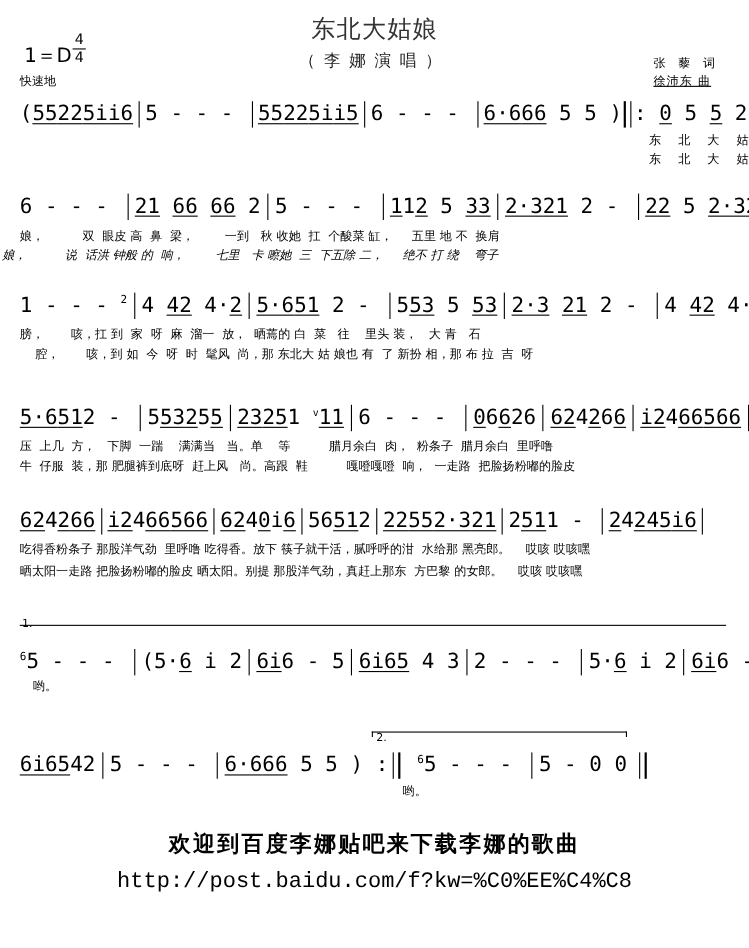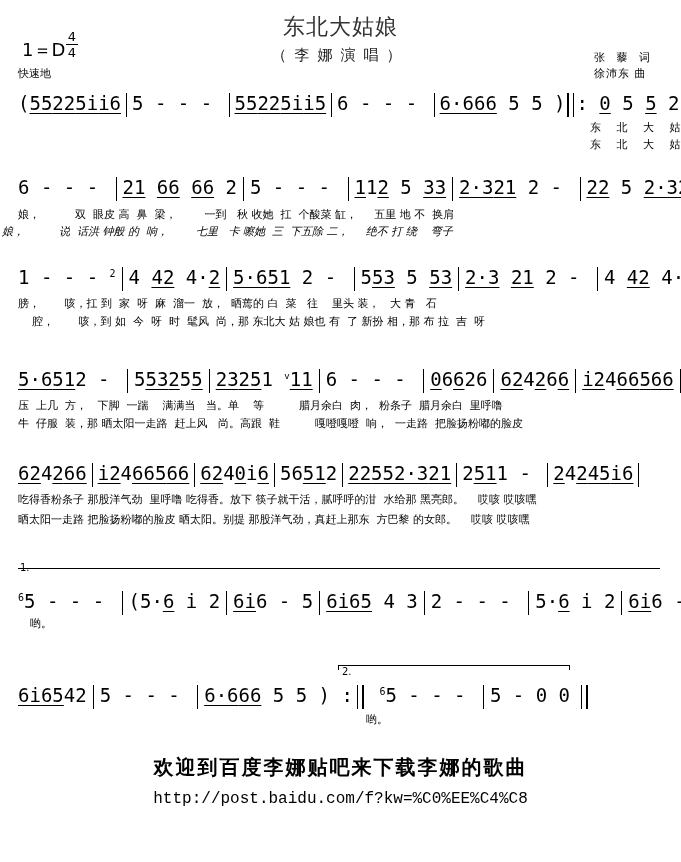--- a/index.html
+++ b/index.html
@@ -6,27 +6,27 @@
   body{width:681px;height:862px;position:relative;overflow:hidden;color:#000;
        font-family:"DejaVu Sans","Liberation Sans",sans-serif;}
   .abs{position:absolute;white-space:nowrap;}
   .title{left:0;width:681px;top:12px;text-align:center;font-size:22px;color:#333;letter-spacing:1px;}
   .subtitle{left:0;width:681px;top:46px;text-align:center;font-size:15px;color:#222;letter-spacing:8px;}
   .key{left:22px;top:38px;font-size:18px;}
   .frac{position:absolute;left:66px;top:30px;font-size:13px;line-height:13px;text-align:center;width:12px;}
   .frac .bar{border-top:1px solid #000;margin:1px 0;}
   .tempo{left:18px;top:66px;font-size:11px;text-align:right;}
   .lyr{left:594px;top:50px;font-size:11px;letter-spacing:4px;}
-  .comp{left:594px;top:66px;font-size:11px;letter-spacing:1px;}
+  .comp{left:594px;top:66px;font-size:11px;letter-spacing:1px;text-decoration:underline;}
   .line{position:absolute;left:18px;font-family:"DejaVu Sans Mono","Liberation Mono",monospace;font-size:19px;white-space:pre;}
   .lyric{position:absolute;font-size:11px;white-space:pre;letter-spacing:0px;}
   .volta{position:absolute;border-top:1px solid #000;}
   .volta-lbl{position:absolute;font-size:10px;}
   .footer1{left:0;width:681px;top:754px;text-align:center;font-size:20px;font-weight:bold;letter-spacing:2px;font-family:"DejaVu Serif","Liberation Serif",serif;}
-  .footer2{left:0;width:681px;top:790px;text-align:center;font-size:16px;font-family:"Liberation Mono","DejaVu Sans Mono",monospace;}
+  .footer2{left:0;width:681px;top:790px;text-align:center;font-size:20px;font-family:"Liberation Mono","DejaVu Sans Mono",monospace;}
   .footer3{left:0;width:681px;top:824px;text-align:center;font-size:15px;letter-spacing:3px;font-family:"DejaVu Serif","Liberation Serif",serif;margin-top:46px;}
   u{text-decoration:underline;text-underline-offset:3px;}
 </style>
 </head>
 <body>
 
 <div class="abs title">东北大姑娘</div>
 <div class="abs subtitle">（李娜演唱）</div>
 <div class="abs key">1＝D</div>
 <div class="frac">
@@ -52,21 +52,21 @@
 
 <div>
   <div class="line" style="top:266px;">1 - - - <sup style="font-size:10px;">2</sup><span style="display:inline-block;width:1px;height:24px;background:#000;vertical-align:middle;margin:0 6px;"></span>4 <u>42</u> 4·<u>2</u><span style="display:inline-block;width:1px;height:24px;background:#000;vertical-align:middle;margin:0 6px;"></span><u>5·6</u><u>51</u> 2 - <span style="display:inline-block;width:1px;height:24px;background:#000;vertical-align:middle;margin:0 6px;"></span>5<u>53</u> 5 <u>53</u><span style="display:inline-block;width:1px;height:24px;background:#000;vertical-align:middle;margin:0 6px;"></span><u>2·3</u> <u>21</u> 2 - <span style="display:inline-block;width:1px;height:24px;background:#000;vertical-align:middle;margin:0 6px;"></span>4 <u>42</u> 4·</div>
   <div class="lyric" style="left:18px;top:296px;">膀，       咳，扛 到  家  呀  麻  溜一  放，  晒蔫的 白  菜   往    里头 装，   大 青   石</div>
   <div class="lyric" style="left:32px;top:314px;">腔，       咳，到 如  今  呀  时  髦风  尚，那 东北大 姑 娘也 有  了 新扮 相，那 布 拉  吉  呀</div>
 </div>
 
 <div>
   <div class="line" style="top:368px;"><u>5·6</u><u>51</u>2 - <span style="display:inline-block;width:1px;height:24px;background:#000;vertical-align:middle;margin:0 6px;"></span>5<u>53</u><u>2</u>5<u>5</u><span style="display:inline-block;width:1px;height:24px;background:#000;vertical-align:middle;margin:0 6px;"></span><u>23</u><u>25</u>1 <sup style="font-size:9px;">v</sup><u>11</u><span style="display:inline-block;width:1px;height:24px;background:#000;vertical-align:middle;margin:0 6px;"></span>6 - - - <span style="display:inline-block;width:1px;height:24px;background:#000;vertical-align:middle;margin:0 6px;"></span><u>0</u>6<u>6</u>26<span style="display:inline-block;width:1px;height:24px;background:#000;vertical-align:middle;margin:0 6px;"></span><u>62</u>4<u>2</u>6<u>6</u><span style="display:inline-block;width:1px;height:24px;background:#000;vertical-align:middle;margin:0 6px;"></span><u>i2</u>4<u>66</u><u>5</u><u>66</u><span style="display:inline-block;width:1px;height:24px;background:#000;vertical-align:middle;margin-left:6px;"></span></div>
   <div class="lyric" style="left:18px;top:398px;">压  上几  方，   下脚  一踹    满满当   当。单    等          腊月余白  肉，  粉条子  腊月余白  里呼噜</div>
-  <div class="lyric" style="left:18px;top:416px;">牛  仔服  装，那 晒太阳一走路  赶上风   尚。高跟  鞋          嘎噔嘎噔  响，  一走路  把脸扬粉嘟的脸皮</div>
+  <div class="lyric" style="left:18px;top:416px;">牛  仔服  装，那 肥腿裤到底呀  赶上风   尚。高跟  鞋          嘎噔嘎噔  响，  一走路  把脸扬粉嘟的脸皮</div>
 </div>
 
 <div>
   <div class="line" style="top:462px;"><u>62</u>4<u>2</u><u>66</u><span style="display:inline-block;width:1px;height:24px;background:#000;vertical-align:middle;margin:0 5px;"></span><u>i2</u>4<u>66</u><u>5</u><u>66</u><span style="display:inline-block;width:1px;height:24px;background:#000;vertical-align:middle;margin:0 5px;"></span><u>62</u>4<u>0</u>i<u>6</u><span style="display:inline-block;width:1px;height:24px;background:#000;vertical-align:middle;margin:0 5px;"></span>56<u>51</u>2<span style="display:inline-block;width:1px;height:24px;background:#000;vertical-align:middle;margin:0 5px;"></span><u>22</u><u>55</u><u>2·3</u><u>21</u><span style="display:inline-block;width:1px;height:24px;background:#000;vertical-align:middle;margin:0 5px;"></span>2<u>51</u>1 - <span style="display:inline-block;width:1px;height:24px;background:#000;vertical-align:middle;margin:0 5px;"></span><u>2</u>4<u>2</u><u>45</u><u>i6</u><span style="display:inline-block;width:1px;height:24px;background:#000;vertical-align:middle;margin-left:5px;"></span></div>
   <div class="lyric" style="left:18px;top:492px;">吃得香粉条子 那股洋气劲  里呼噜 吃得香。放下 筷子就干活，腻呼呼的泔  水给那 黑亮郎。    哎咳 哎咳嘿</div>
   <div class="lyric" style="left:18px;top:512px;">晒太阳一走路 把脸扬粉嘟的脸皮 晒太阳。别提 那股洋气劲，真赶上那东  方巴黎 的女郎。    哎咳 哎咳嘿</div>
 </div>
 
 <div>
   <div class="volta" style="left:18px;top:568px;width:642px;"></div>

